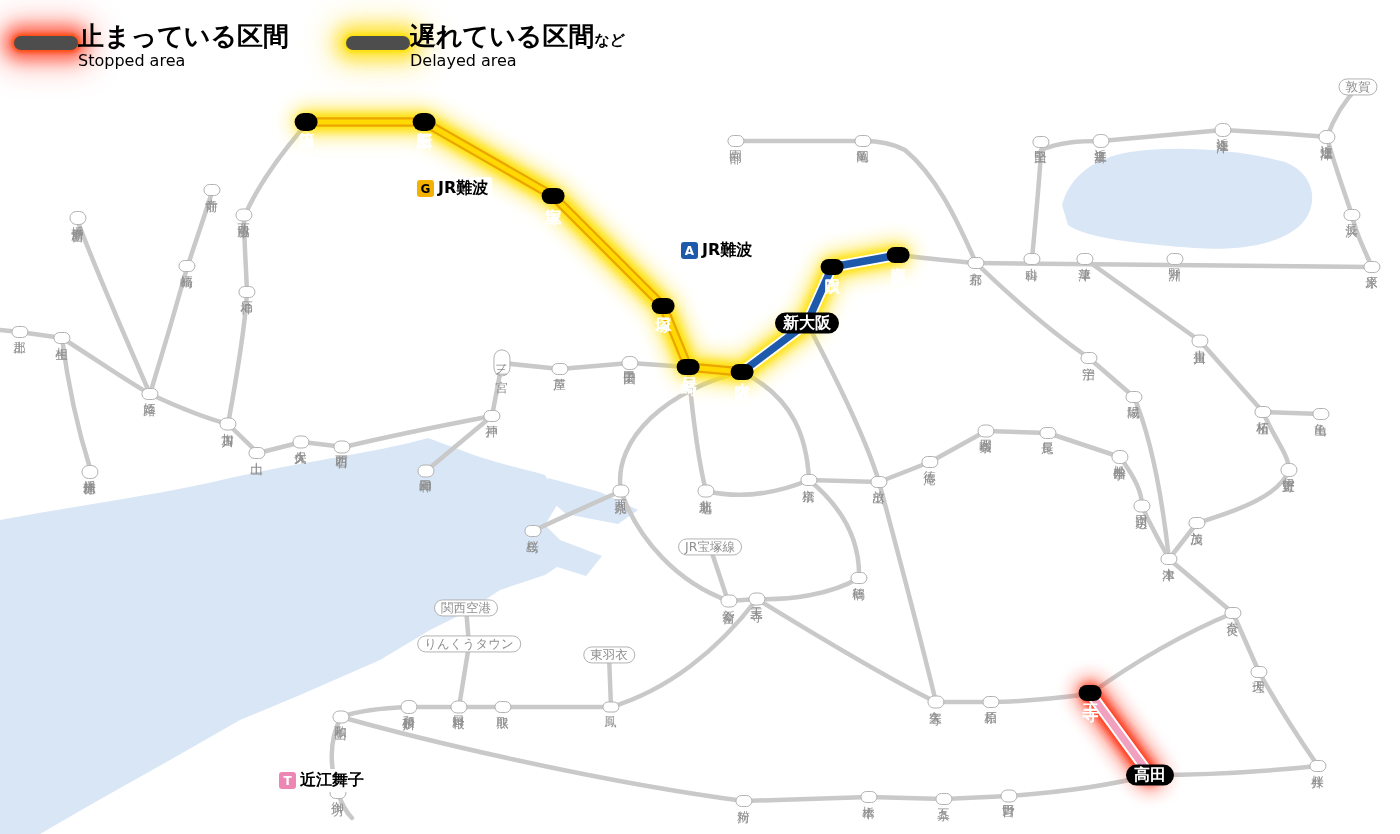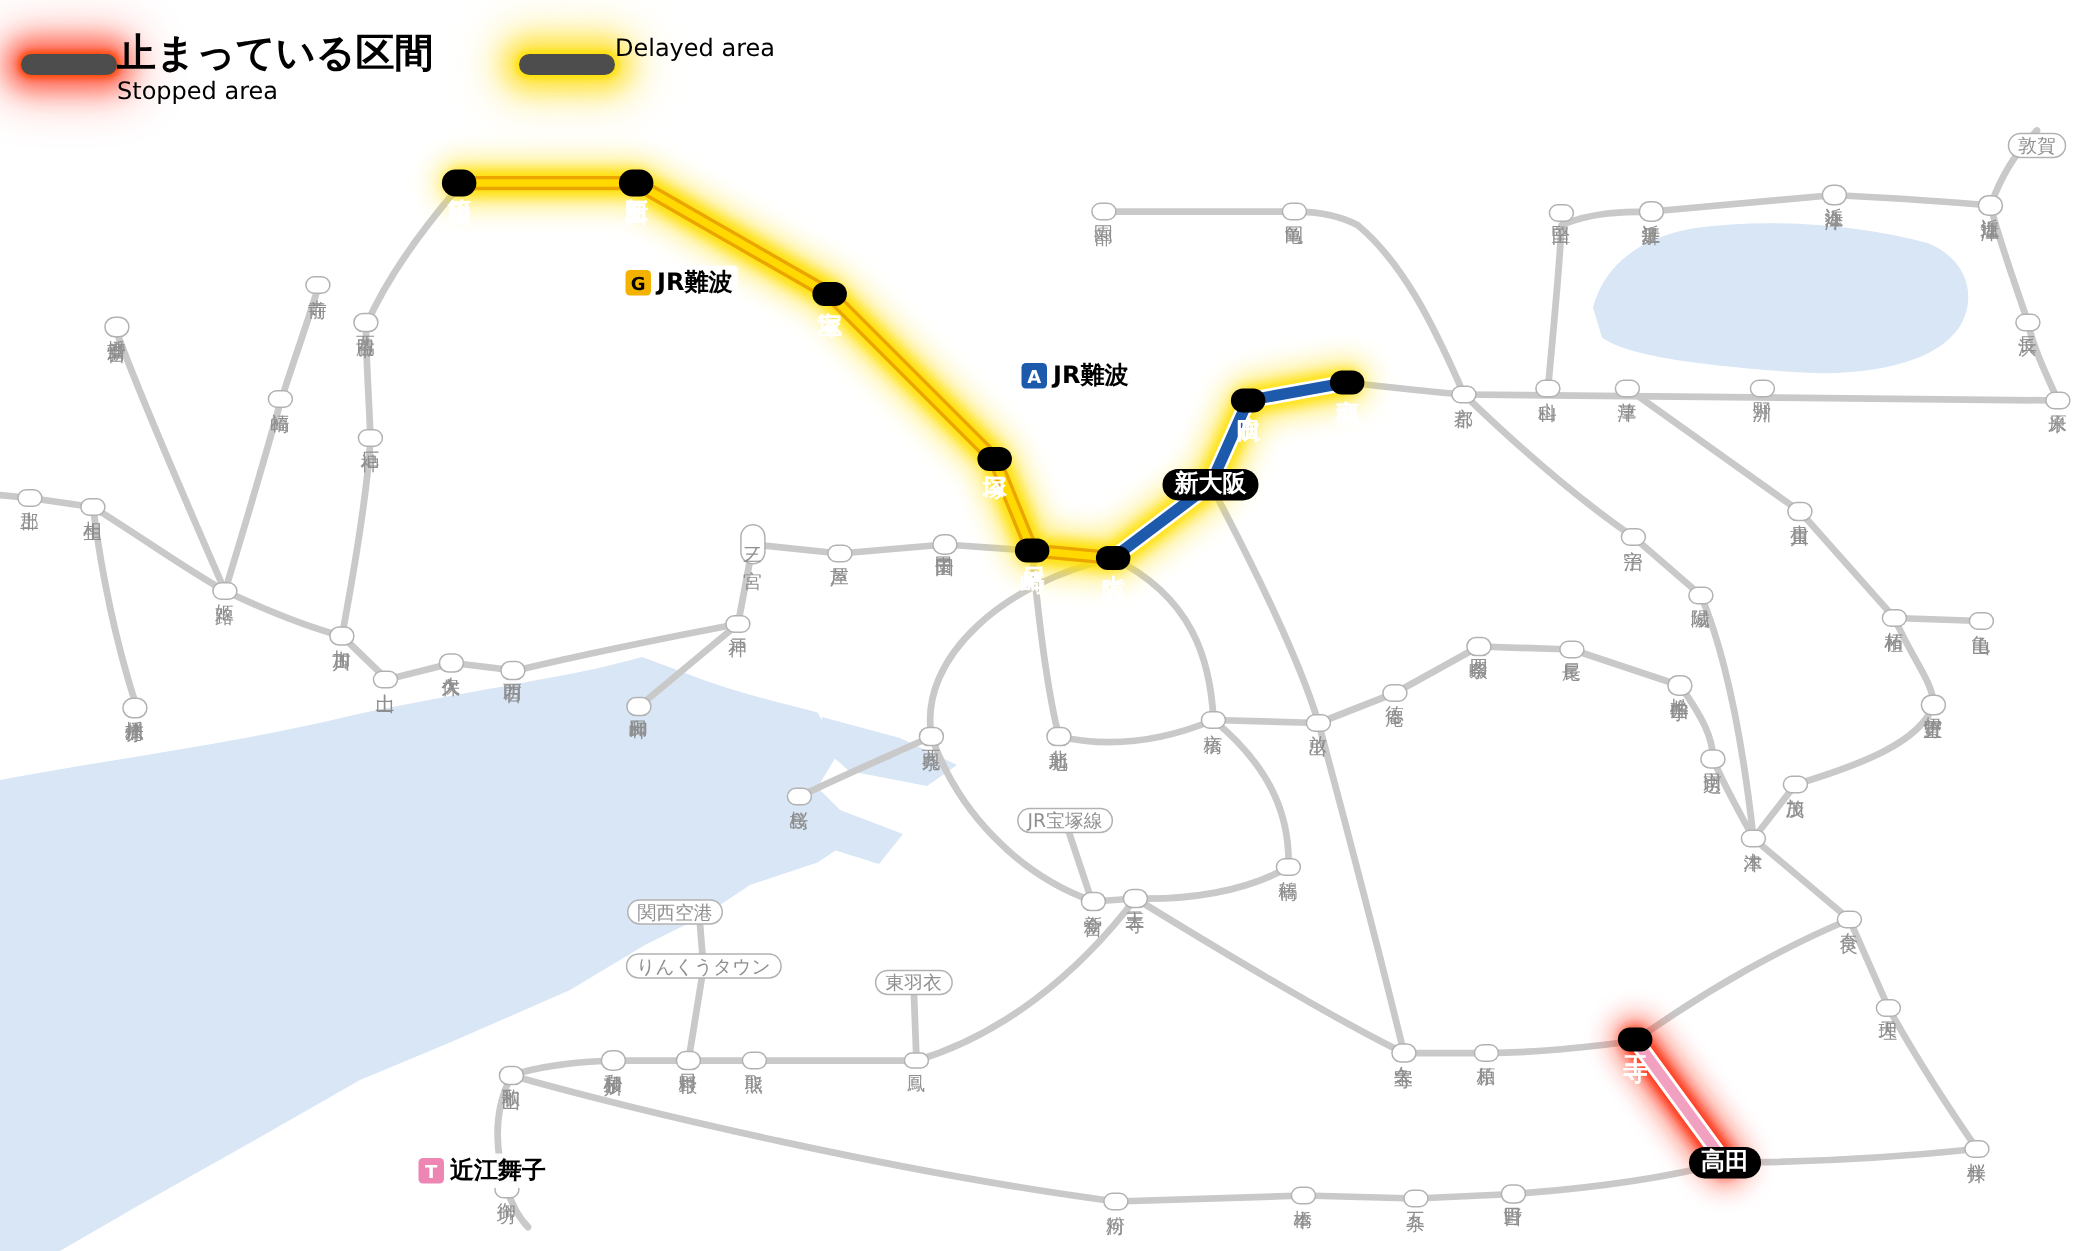--- a/index.html
+++ b/index.html
@@ -186,36 +186,36 @@
       <div class="station v" style="left: 976px; top: 263px;">京都</div>
       <div class="station v" style="left: 1032px; top: 259px;">山科</div>
       <div class="station v" style="left: 1085px; top: 259px;">草津</div>
       <div class="station v" style="left: 1175px; top: 259px;">野洲</div>
       <div class="station v" style="left: 1372px; top: 267px;">米原</div>
       <div class="station v" style="left: 1352px; top: 215px;">長浜</div>
       <div class="station v" style="left: 1327px; top: 137px;">近江塩津</div>
       <div class="station v" style="left: 1223px; top: 130px;">近江今津</div>
       <div class="station v" style="left: 1101px; top: 141px;">近江舞子</div>
       <div class="station v" style="left: 1041px; top: 142px;">堅田</div>
-      <div class="station h" style="left: 1358px; top: 87px; margin-top: 10px;">敦賀</div>
+      <div class="station h" style="left: 1358px; top: 87px;">敦賀</div>
       <div class="station v" style="left: 736px; top: 141px;">園部</div>
       <div class="station v" style="left: 863px; top: 141px;">亀岡</div>
       <div class="station v" style="left: 1259px; top: 672px;">天理</div>
       <div class="station v" style="left: 1318px; top: 766px;">桜井</div>
       <div class="station v" style="left: 1009px; top: 796px;">吉野口</div>
       <div class="station v" style="left: 944px; top: 799px;">五条</div>
       <div class="station v" style="left: 869px; top: 797px;">橋本</div>
       <div class="station v" style="left: 744px; top: 801px;">粉河</div>
       <div class="station v" style="left: 341px; top: 717px;">和歌山</div>
       <div class="station v" style="left: 409px; top: 707px;">和泉砂川</div>
       <div class="station v" style="left: 459px; top: 707px;">日根野</div>
       <div class="station v" style="left: 503px; top: 707px;">熊取</div>
       <div class="station v" style="left: 611px; top: 707px;">鳳</div>
       <div class="station h" style="left: 609px; top: 655px;">東羽衣</div>
-      <div class="station h" style="left: 450px; top: 608px; text-align: center;">関西空港</div>
+      <div class="station h" style="left: 466px; top: 608px; text-align: center;">関西空港</div>
       <div class="station h" style="left: 469px; top: 644px;">りんくうタウン</div>
       <div class="station v" style="left: 338px; top: 793px;">御坊</div>
       <div class="station-hl v" style="left: 306px; top: 122px;">篠山口</div>
       <div class="station-hl v" style="left: 424px; top: 122px;">新三田</div>
       <div class="station-hl v" style="left: 553px; top: 196px;">宝塚</div>
       <div class="station-hl v" style="left: 663px; top: 306px;">塚口</div>
       <div class="station-hl v" style="left: 688px; top: 367px;">尼崎</div>
       <div class="station-hl v" style="left: 742px; top: 372px;">大阪</div>
       <div class="station-hl h" style="left: 807px; top: 323px;">新大阪</div>
       <div class="station-hl v" style="left: 832px; top: 267px;">吹田</div>
@@ -240,18 +240,21 @@
     <div class="legend-item stopped">
       <div class="swatch red"></div>
       <div>
         <div class="legend-ja">止まっている区間</div>
         <div class="legend-en">Stopped area</div>
       </div>
     </div>
     <div class="legend-item delayed">
       <div class="swatch yellow"></div>
       <div>
+        <div class="legend-ja">
+          <span>遅れている区間</span><span class="suffix">など</span>
+        </div>
         <div class="legend-en">Delayed area</div>
       </div>
     </div>
   </div>
 
 </div>
 
 </body></html>

